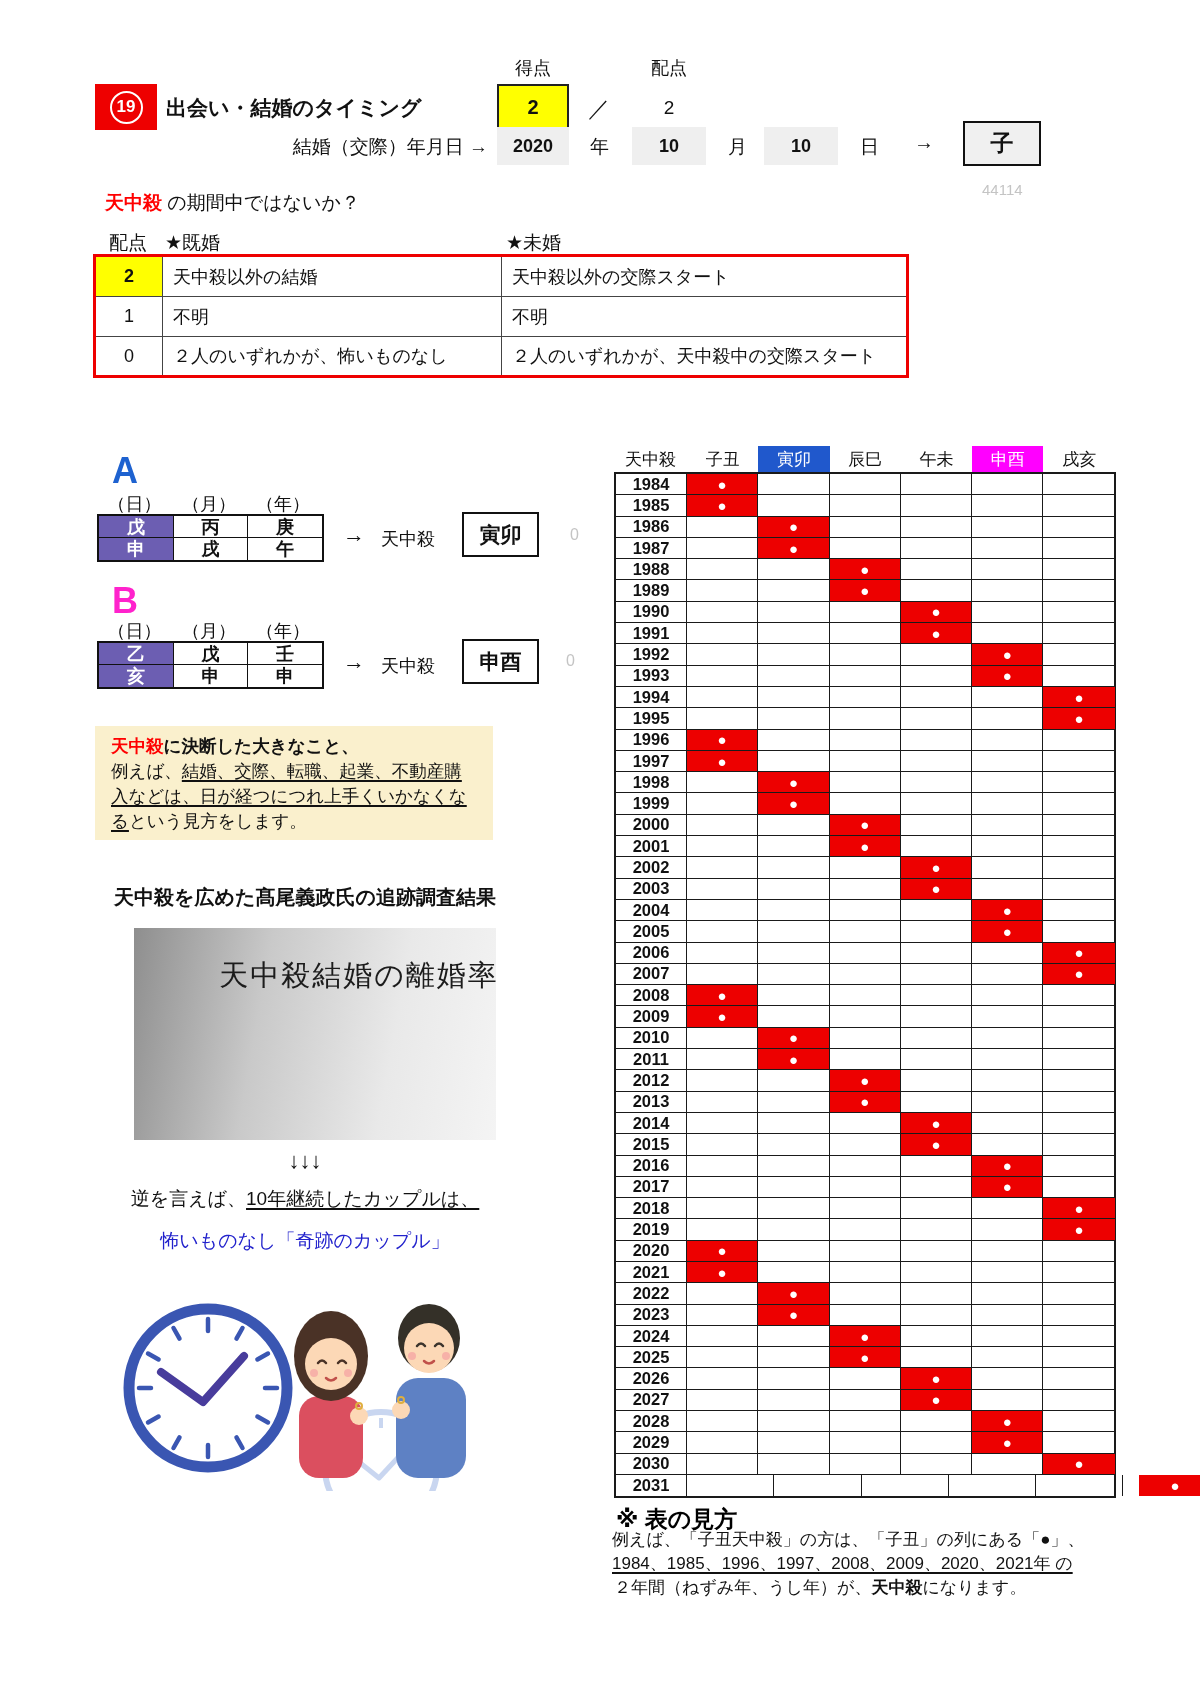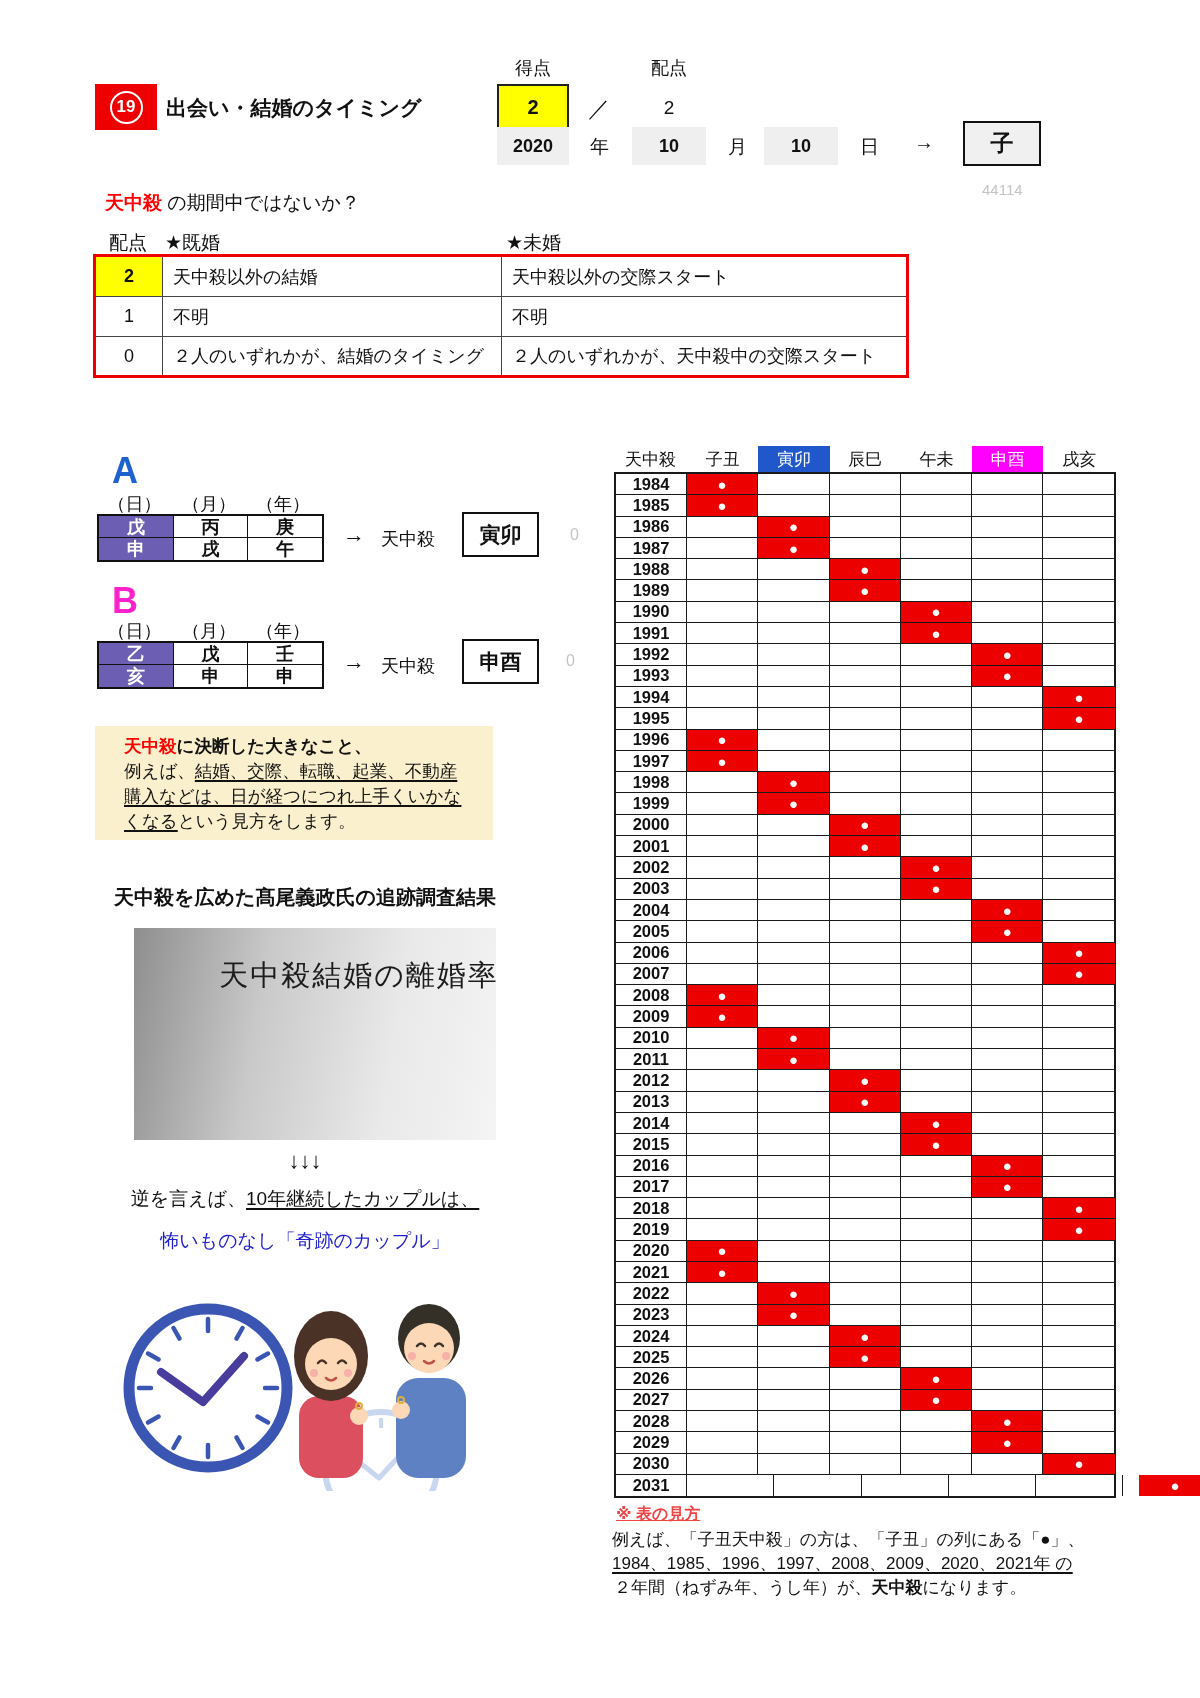--- a/index.html
+++ b/index.html
@@ -47,21 +47,21 @@
                       font-size:18px; font-weight:bold; border-right:1.5px solid #111; }
   .pillar-table div:nth-child(3n) { border-right:none; }
   .pillar-table div:nth-child(-n+3) { border-bottom:1.5px solid #111; }
   .pd { background:#6c5eb2; color:#fff; }
   .t-arrow { font-size:22px; }
   .t-label { font-size:18px; }
   .t-box { border:2.5px solid #111; display:flex; align-items:center; justify-content:center;
            font-size:21px; font-weight:bold; background:#fff; }
 
   
-  .note-box { background:#faf0cd; padding:8px 29px; font-size:17.5px; line-height:25px; }
+  .note-box { background:#faf0cd; padding:8px 16px; font-size:17.5px; line-height:25px; }
   .note-bold { font-weight:bold; }
 
   
   .survey-heading { font-size:20px; font-weight:bold; }
   .gray-box { background:linear-gradient(100deg,#8e8e8e 0%,#c9c9c9 35%,#e9e9e9 70%,#f4f4f4 100%);
               font-family:"DejaVu Serif","Liberation Serif",serif; color:#1c1c1c; }
   .gb-title { font-size:29px; letter-spacing:2px; }
   .gb-label { font-size:23px; }
   .gb-value { font-size:40px; }
   .arrows { font-size:22px; }
@@ -78,40 +78,41 @@
   .yt-row { display:grid; grid-template-columns:71px repeat(6,71.3px); height:21.3px;
             border-bottom:1.5px solid #1a1a1a; }
   .yt-row:last-child { border-bottom:none;gap:16px; }
   .yt-row div { border-right:1.5px solid #1a1a1a; display:flex; align-items:center; justify-content:center; }
   .yt-row div:last-child { border-right:none; }
   .yt-year { font-size:16.5px; font-weight:600; }
   .yt-cell.hit { background:#ed0000; }
   .dot { color:#fff; font-size:15px; line-height:1; }
 
   
-  .legend-title { font-size:16px; color:#ef4444; font-weight:600;text-decoration:underline; }
+  .legend-title { font-size:23px; color:#000000; font-weight:600; }
   .legend-line { font-size:17px; }
 </style>
 </head>
 <body>
 
 <div id="page">
 
   <div class="abs top-label ctr" style="left:500px; top:56px; width:66px;">得点</div>
   <div class="abs top-label ctr" style="left:636px; top:56px; width:66px;">配点</div>
 
   <div class="abs item-box" style="left:95px; top:84px; width:62px; height:46px;">
     <span class="circle-num">19</span>
   </div>
   <div class="abs item-title" style="left:166px; top:94px;">出会い・結婚のタイミング</div>
 
   <div class="abs score-box" style="left:497px; top:84px; width:72px; height:46px;">2</div>
   <div class="abs" style="left:588px; top:94px; font-size:22px;">／</div>
   <div class="abs ctr" style="left:636px; top:97px; width:66px; font-size:19px;">2</div>
 
+  <div class="abs date-text" style="left:95px; top:134px; width:393px; text-align:right;">結婚（交際）年月日 →</div>
   <div class="abs val-box" style="left:497px; top:127px; width:72px; height:38px;">2020</div>
   <div class="abs date-text" style="left:590px; top:134px;">年</div>
   <div class="abs val-box" style="left:632px; top:127px; width:74px; height:38px;">10</div>
   <div class="abs date-text" style="left:728px; top:134px;">月</div>
   <div class="abs val-box" style="left:764px; top:127px; width:74px; height:38px;">10</div>
   <div class="abs date-text" style="left:860px; top:134px;">日</div>
   <div class="abs" style="left:914px; top:131px; font-size:20px;">→</div>
   <div class="abs sign-box" style="left:963px; top:121px; width:78px; height:45px;">子</div>
   <div class="abs faint" style="left:982px; top:169px; font-size:15px;margin-top:12px;">44114</div>
 
@@ -124,21 +125,21 @@
   <div class="abs st-head" style="left:506px; top:230px;">★未婚</div>
 
   <div class="abs score-table" style="left:93px; top:254px;">
     <div class="st-score yl br bb">2</div>
     <div class="st-txt br bb">天中殺以外の結婚</div>
     <div class="st-txt bb">天中殺以外の交際スタート</div>
     <div class="st-score br bb" style="font-weight:400;">1</div>
     <div class="st-txt br bb">不明</div>
     <div class="st-txt bb">不明</div>
     <div class="st-score br" style="font-weight:400;">0</div>
-    <div class="st-txt br">２人のいずれかが、結婚のタイミング</div>
+    <div class="st-txt br">２人のいずれかが、怖いものなし</div>
     <div class="st-txt">２人のいずれかが、天中殺中の交際スタート</div>
   </div>
 
   <div class="abs p-label" style="left:112px; top:450px; color:#1e62d0;">A</div>
   <div class="abs p-heads" style="left:97px; top:492px;">
     <div>（日）</div>
     <div>（月）</div>
     <div>（年）</div>
   </div>
   <div class="abs pillar-table" style="left:97px; top:514px;">

